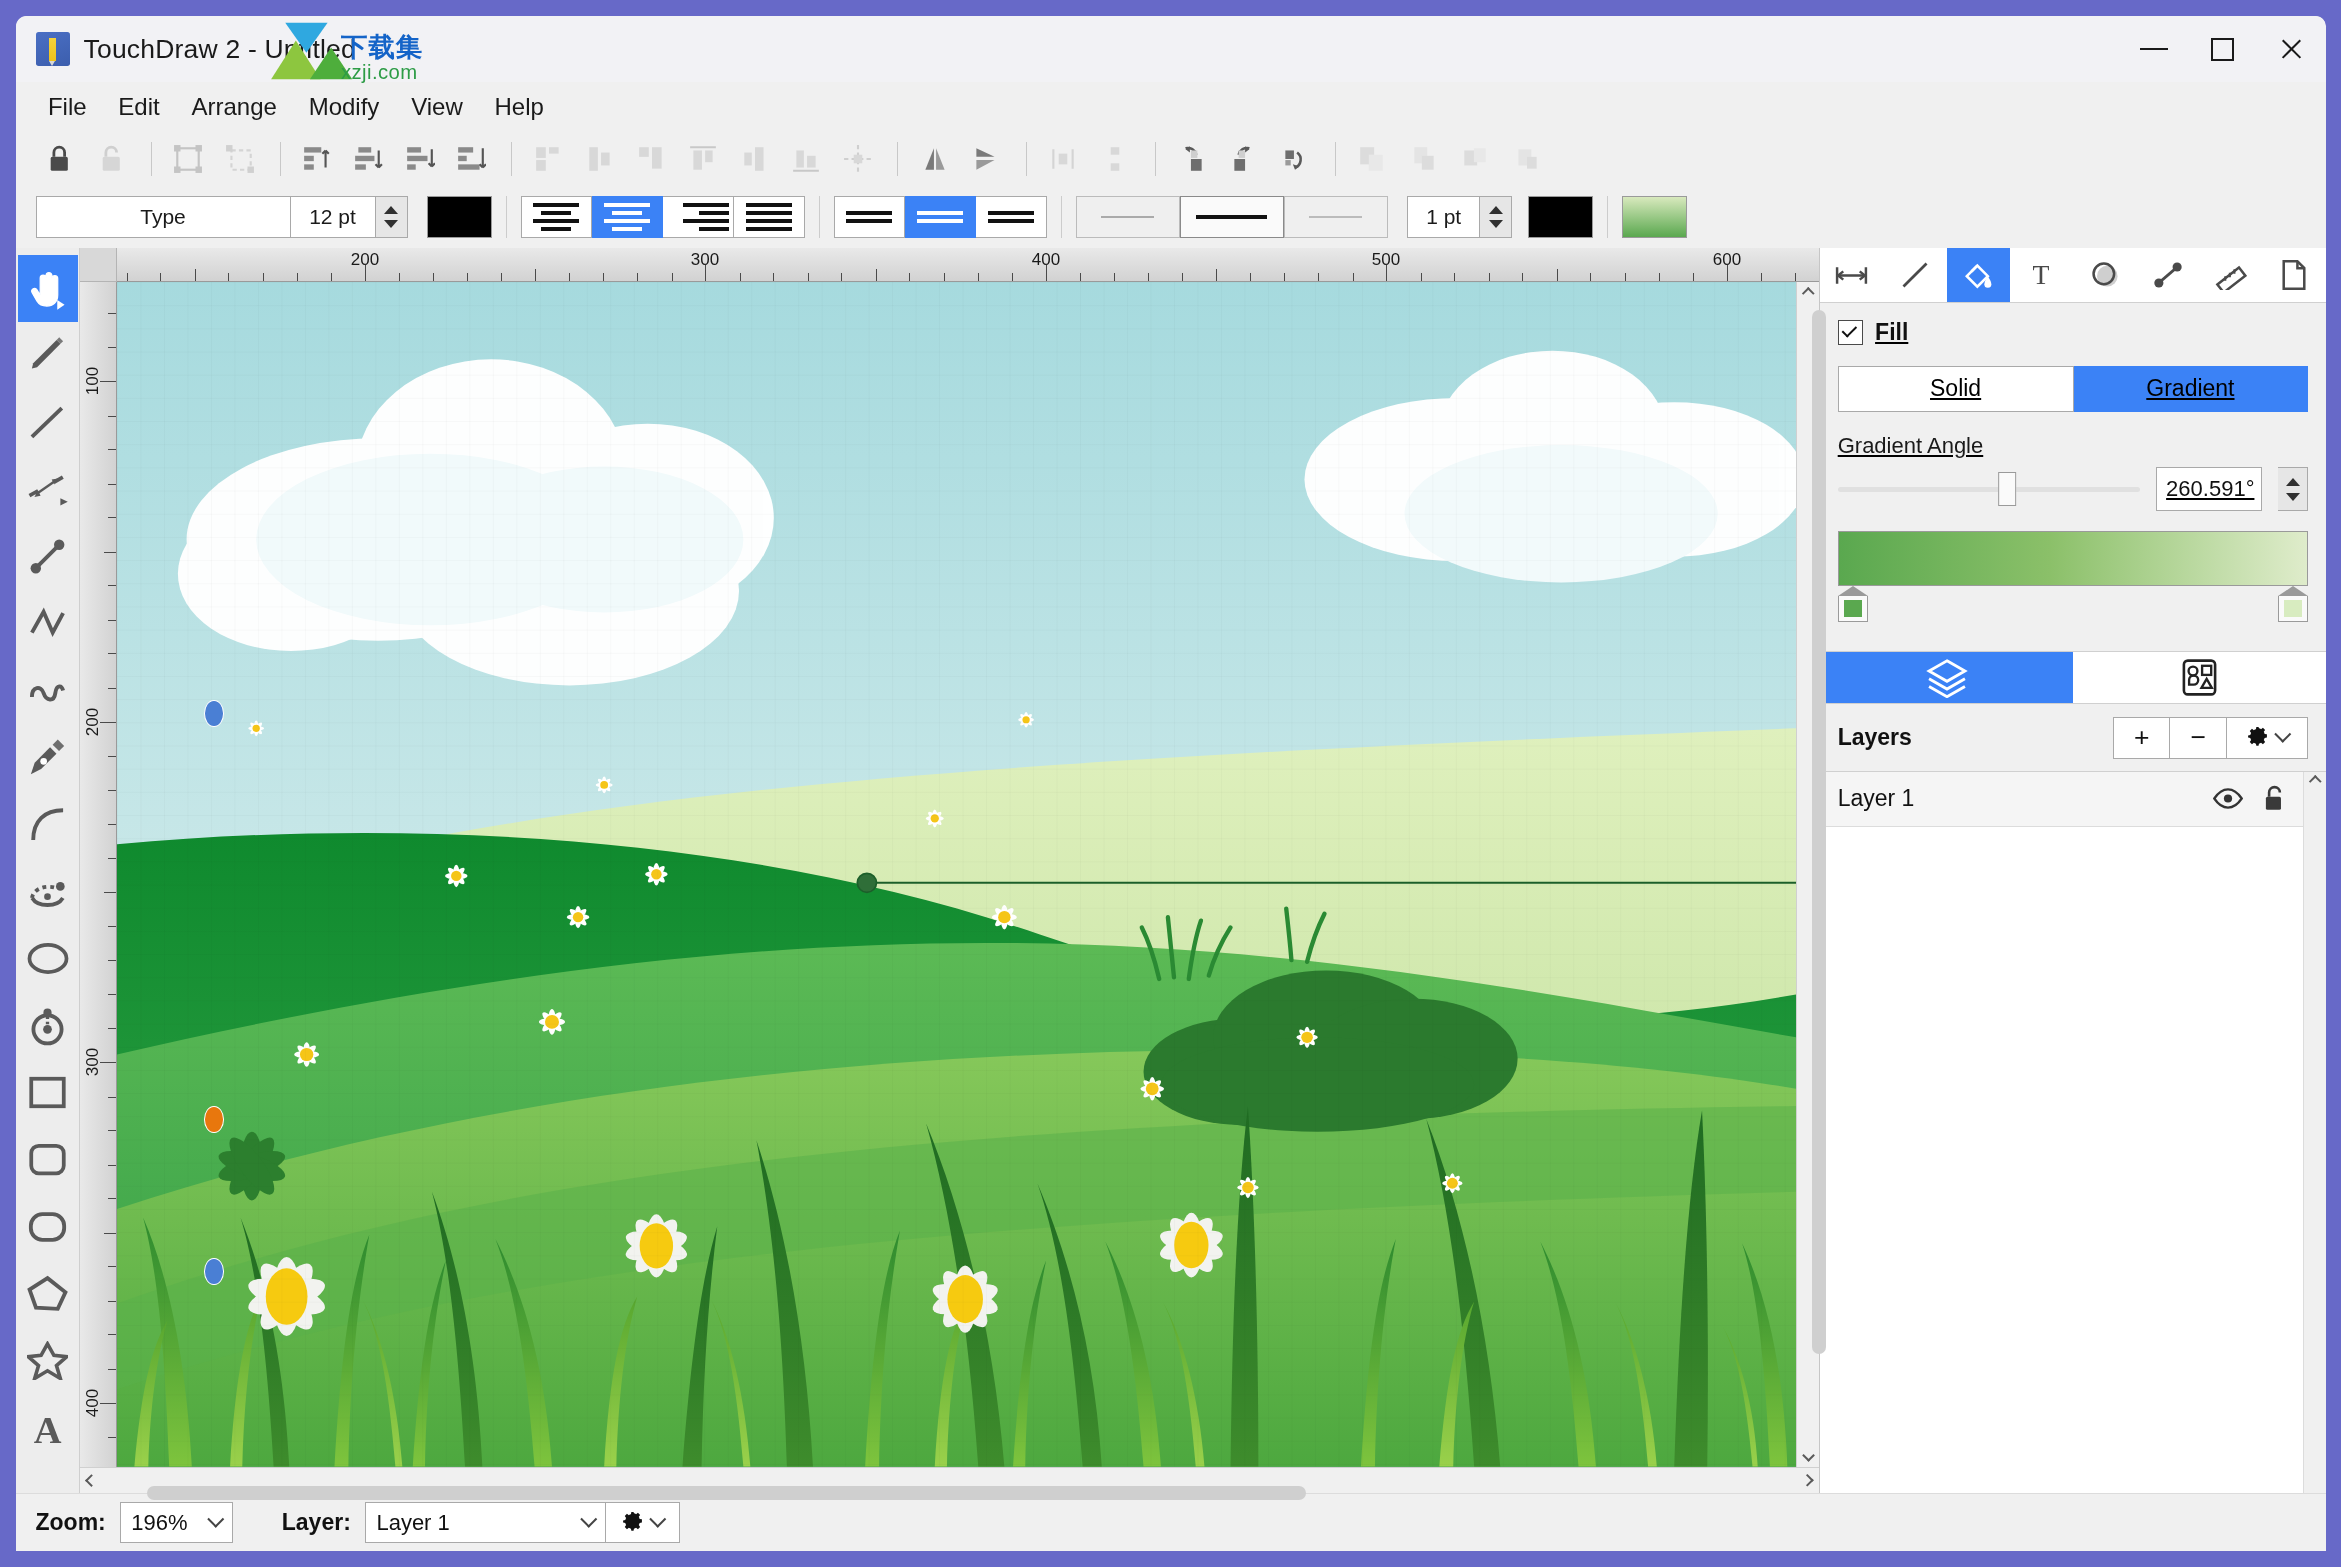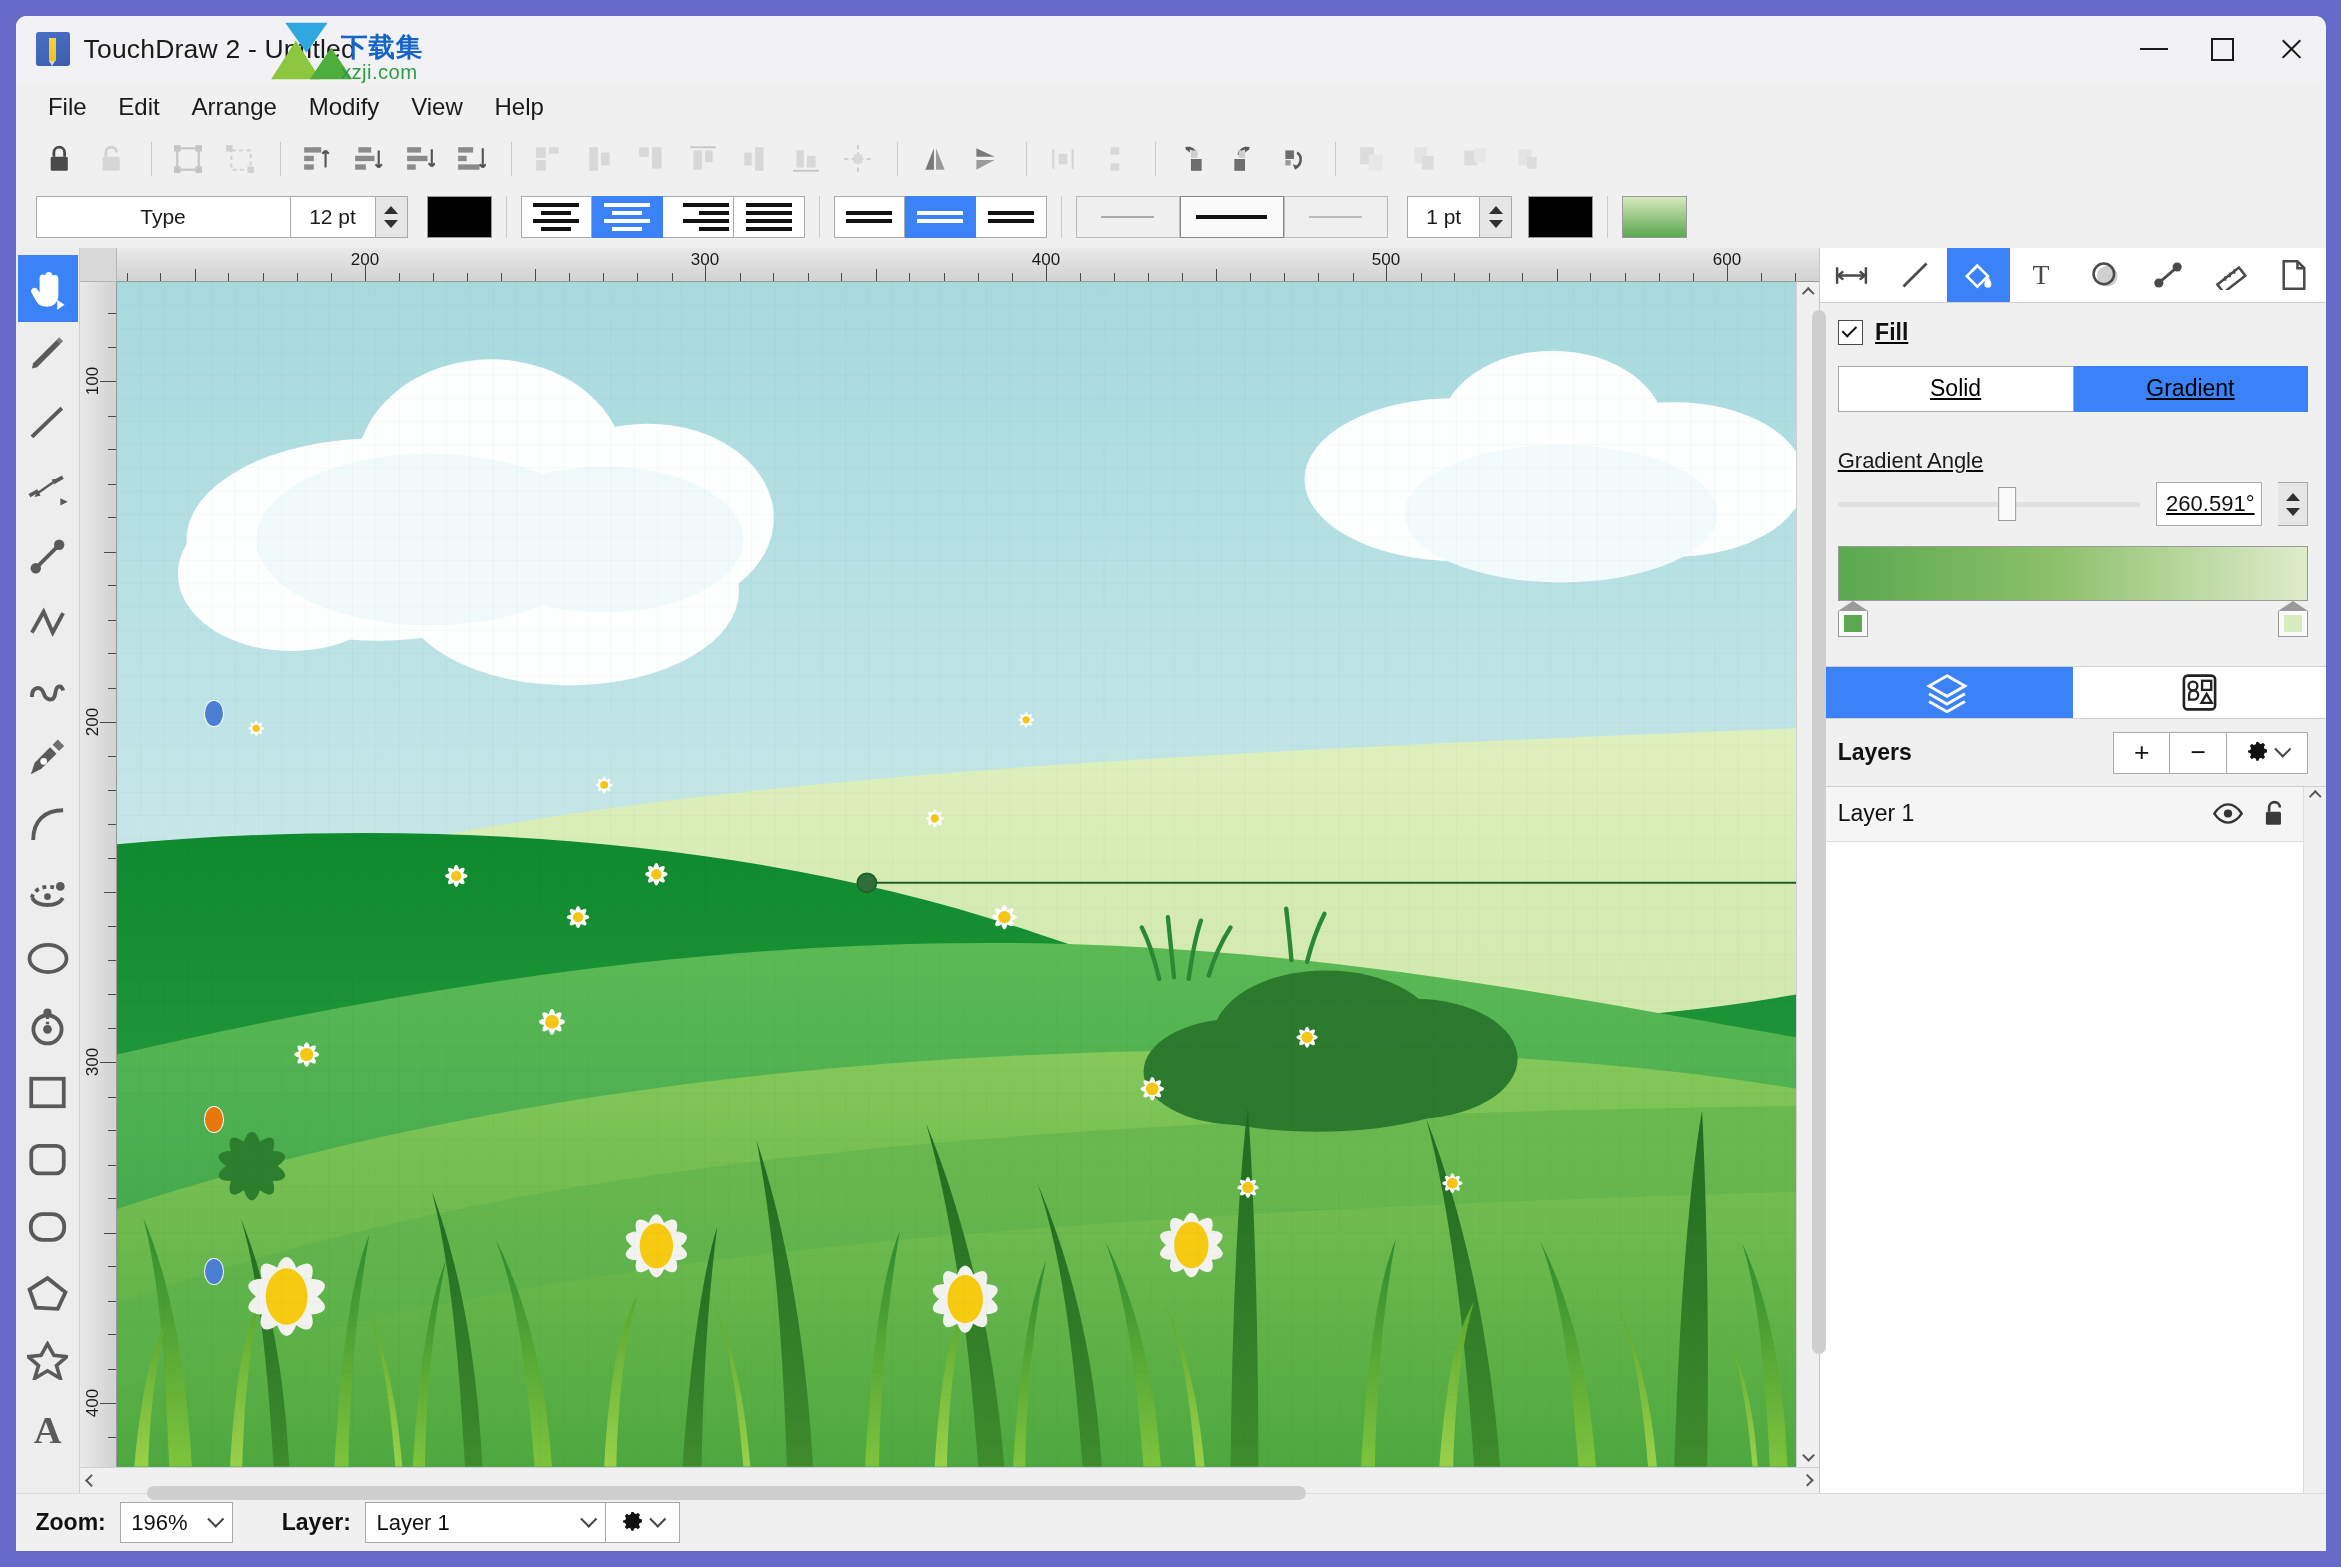--- a/index.html
+++ b/index.html
@@ -199,21 +199,21 @@
   #insp-body { padding: 16px 17.7px 0 17.7px; text-decoration: underline; }
   .fill-row { display:flex; align-items:center; gap:12.4px; margin-bottom: 19.5px;}
   .chk {
     width:25px; height:25px; border:1.8px solid #4a4a4a; background:#fff;
     display:flex; align-items:center; justify-content:center;
   }
   .chk-mark { width:14px; height:8px; border-left:2.7px solid #111; border-bottom:2.7px solid #111;
               transform: rotate(-45deg) translate(1.8px,-2.7px); }
   .fill-label { font-size:23px; font-weight:bold; color:#111; }
   #seg {
-    display:flex; height:46px; margin-bottom: 36px;
+    display:flex; height:46px; margin-bottom: 21px;
   }
   .seg-btn {
     flex:1; display:flex; align-items:center; justify-content:center;
     font-size:23px; background:#fff; border:0.9px solid #a9a9a9;
   }
   .seg-btn.active { background:#3b82f6; color:#000000; border-color:#3b82f6; }
   .seg-btn + .seg-btn { border-left:none; }
   #grad-row { display:flex; gap:21px; margin-bottom: 17.7px; }
   #grad-preview { width:133px; height:124px; border:0.9px solid #9a9a9a;
     background: linear-gradient(180deg,#cfe3b2 0%, #8cc26a 55%, #63b054 100%); }

